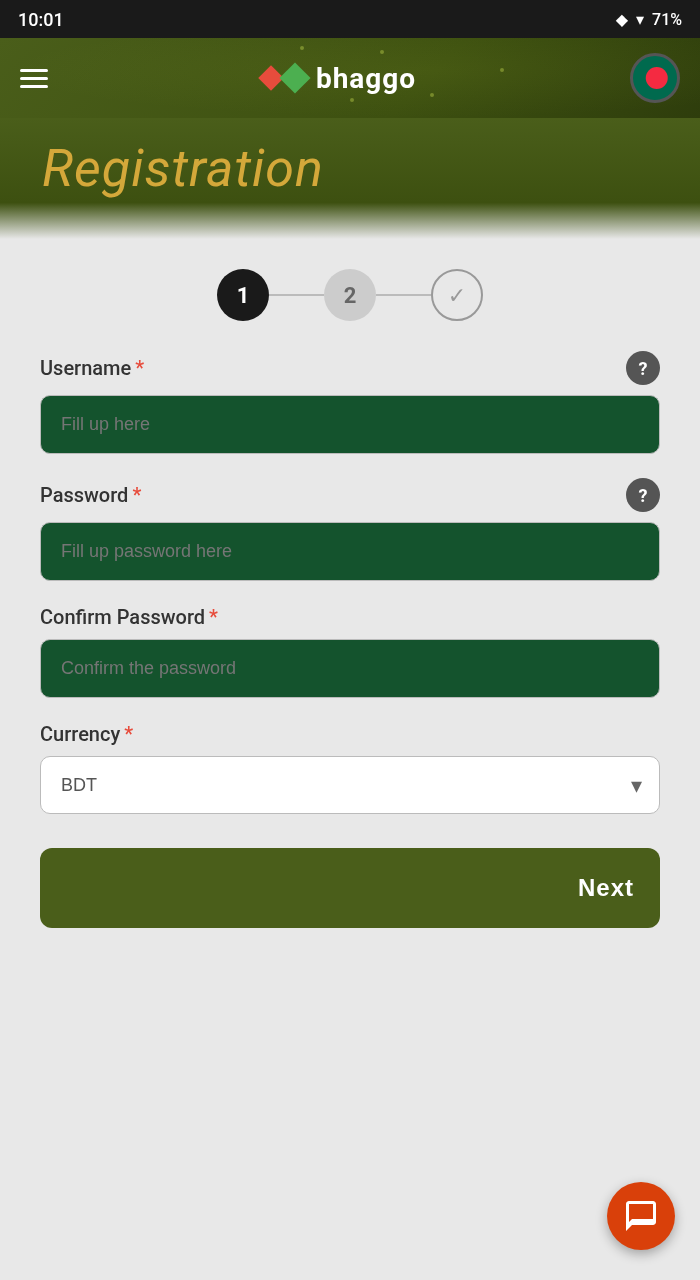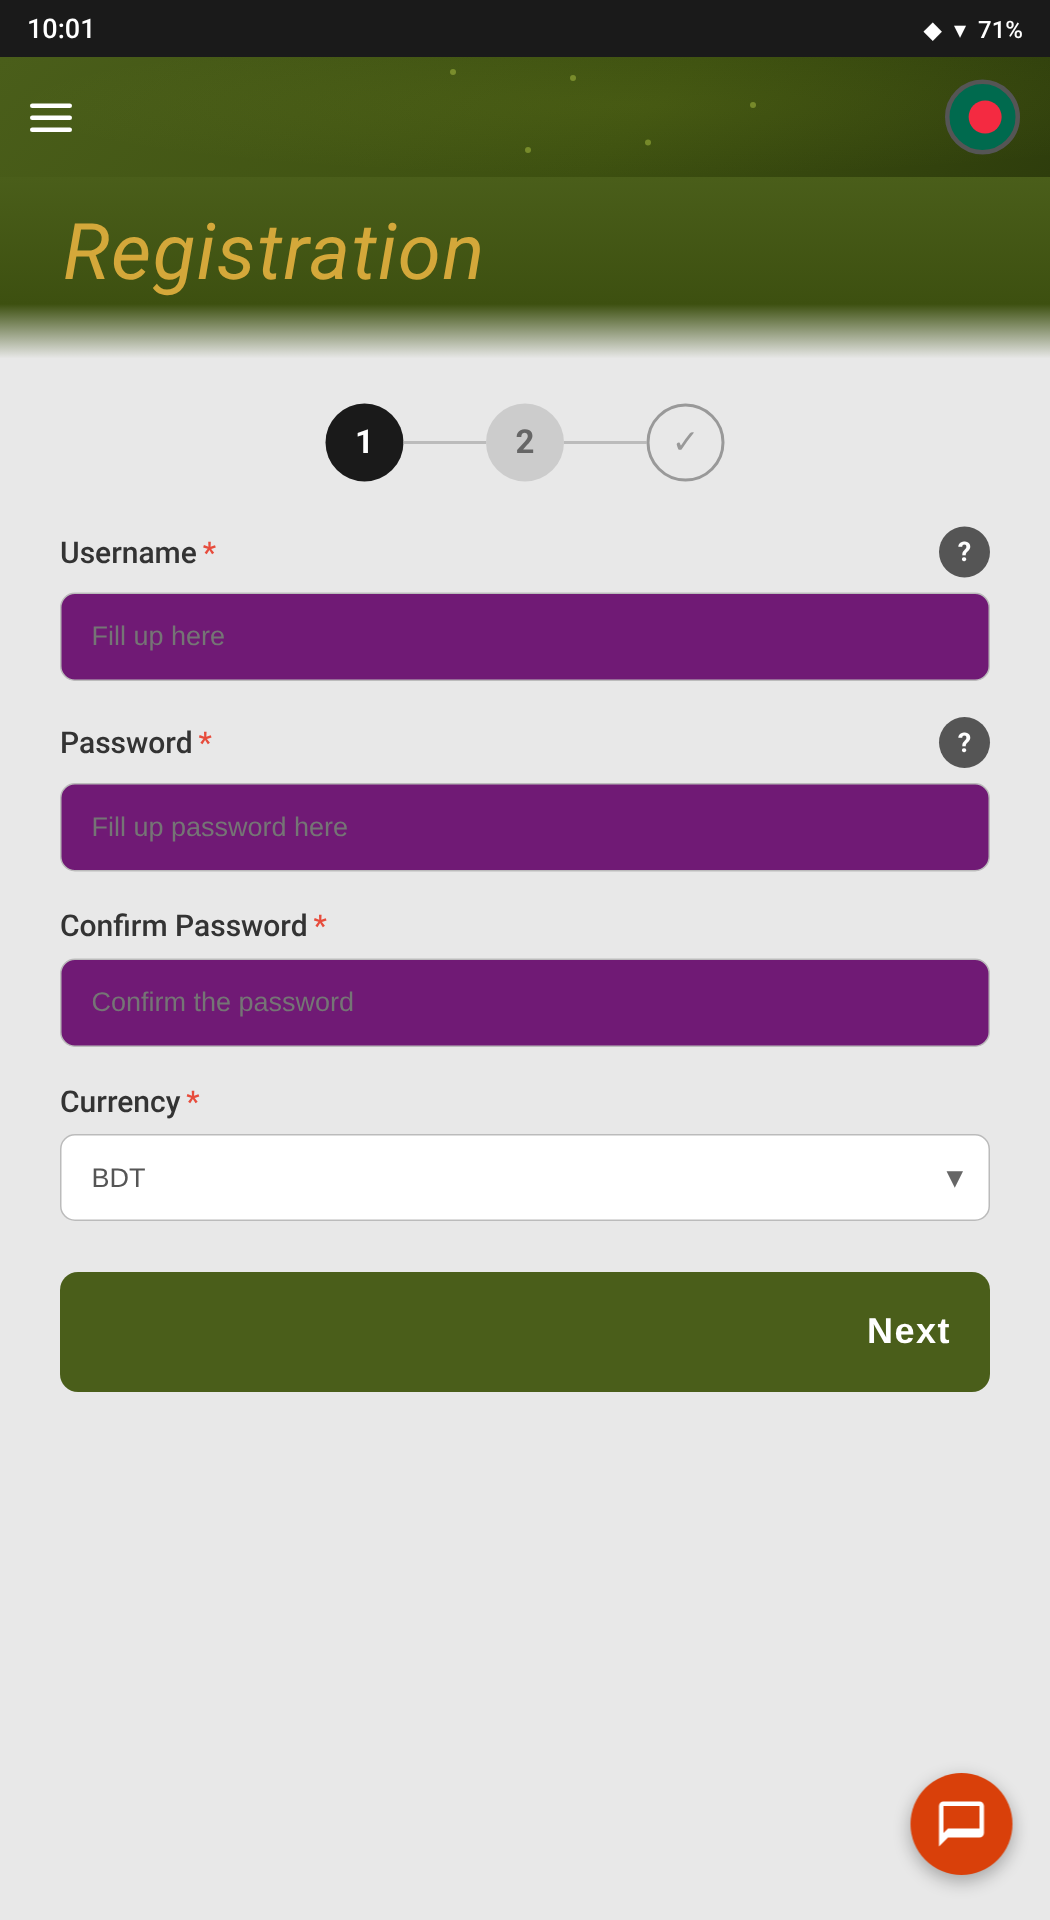--- a/index.html
+++ b/index.html
@@ -225,21 +225,21 @@
       font-size: 18px;
       font-weight: 700;
       cursor: pointer;
     }
 
     .field-input {
       width: 100%;
       padding: 18px 20px;
       border: 1.5px solid #bbb;
       border-radius: 10px;
-      background: #701a75;
+      background: #14532d;
       font-size: 18px;
       color: #999;
       outline: none;
     }
 
     .field-select-wrapper {
       position: relative;
       width: 100%;
     }
     .field-select {
@@ -327,20 +327,27 @@
     <span class="dot-4"></span>
     <span class="dot-5"></span>
   </div>
 
   <div class="hamburger">
     <span></span>
     <span></span>
     <span></span>
   </div>
 
+  <div class="logo-area">
+    <div class="logo-diamonds">
+      <div class="diamond-left"></div>
+      <div class="diamond-right"></div>
+    </div>
+    <span class="logo-text">bhaggo</span>
+  </div>
 
   <div class="flag-circle"></div>
 </div>
 
 <div class="title-area">
   <h1>Registration</h1>
 </div>
 
 <div class="step-indicator">
   <div class="step-circle active">

